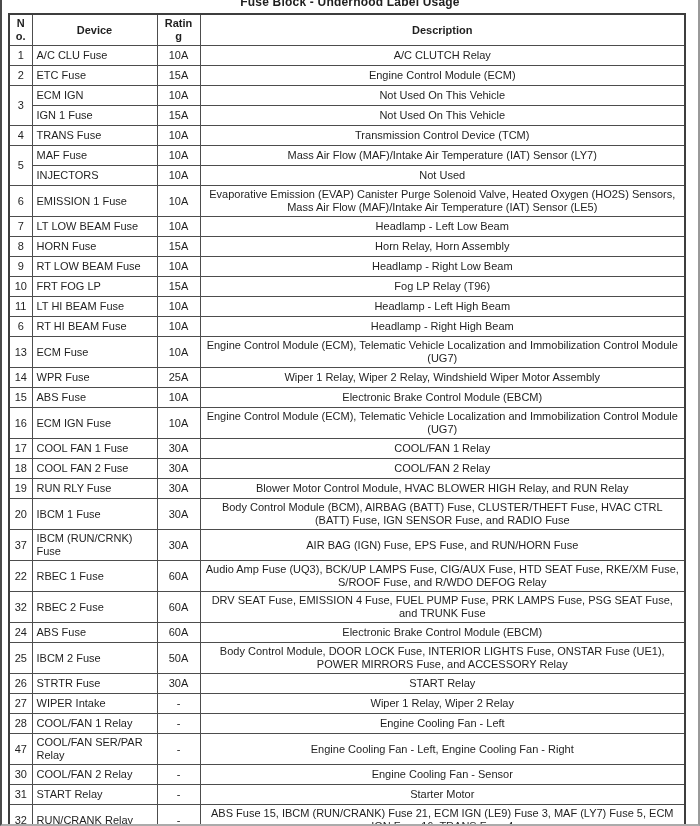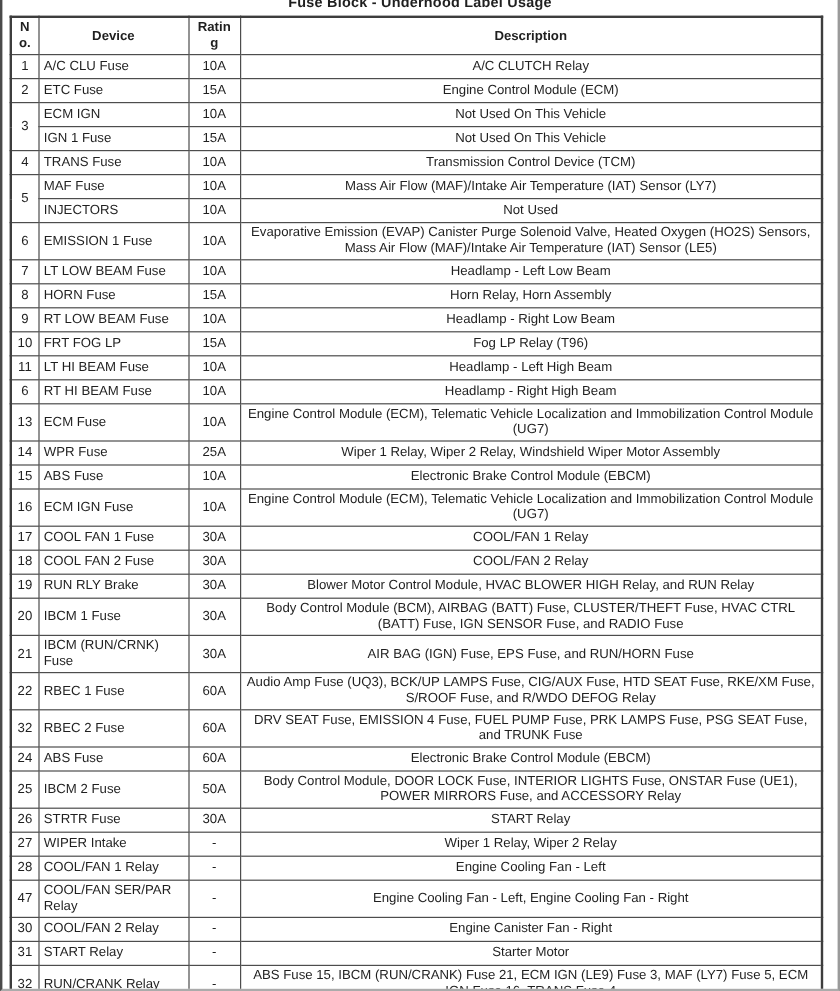--- a/index.html
+++ b/index.html
@@ -199,32 +199,32 @@
           <td class="c-desc">COOL/FAN 1 Relay</td>
         </tr>
         <tr class="entry-row">
           <td class="c-no">18</td>
           <td class="c-device">COOL FAN 2 Fuse</td>
           <td class="c-rating">30A</td>
           <td class="c-desc">COOL/FAN 2 Relay</td>
         </tr>
         <tr class="entry-row">
           <td class="c-no">19</td>
-          <td class="c-device">RUN RLY Brake</td>
+          <td class="c-device">RUN RLY Fuse</td>
           <td class="c-rating">30A</td>
           <td class="c-desc">Blower Motor Control Module, HVAC BLOWER HIGH Relay, and RUN Relay</td>
         </tr>
         <tr class="entry-row">
           <td class="c-no">20</td>
           <td class="c-device">IBCM 1 Fuse</td>
           <td class="c-rating">30A</td>
           <td class="c-desc">Body Control Module (BCM), AIRBAG (BATT) Fuse, CLUSTER/THEFT Fuse, HVAC CTRL (BATT) Fuse, IGN SENSOR Fuse, and RADIO Fuse</td>
         </tr>
         <tr class="entry-row">
-          <td class="c-no">21</td>
+          <td class="c-no">37</td>
           <td class="c-device">IBCM (RUN/CRNK) Fuse</td>
           <td class="c-rating">30A</td>
           <td class="c-desc">AIR BAG (IGN) Fuse, EPS Fuse, and RUN/HORN Fuse</td>
         </tr>
         <tr class="entry-row">
           <td class="c-no">22</td>
           <td class="c-device">RBEC 1 Fuse</td>
           <td class="c-rating">60A</td>
           <td class="c-desc">Audio Amp Fuse (UQ3), BCK/UP LAMPS Fuse, CIG/AUX Fuse, HTD SEAT Fuse, RKE/XM Fuse, S/ROOF Fuse, and R/WDO DEFOG Relay</td>
         </tr>
@@ -267,21 +267,21 @@
         <tr class="entry-row">
           <td class="c-no">47</td>
           <td class="c-device">COOL/FAN SER/PAR Relay</td>
           <td class="c-rating">-</td>
           <td class="c-desc">Engine Cooling Fan - Left, Engine Cooling Fan - Right</td>
         </tr>
         <tr class="entry-row">
           <td class="c-no">30</td>
           <td class="c-device">COOL/FAN 2 Relay</td>
           <td class="c-rating">-</td>
-          <td class="c-desc">Engine Canister Fan - Right</td>
+          <td class="c-desc">Engine Cooling Fan - Sensor</td>
         </tr>
         <tr class="entry-row">
           <td class="c-no">31</td>
           <td class="c-device">START Relay</td>
           <td class="c-rating">-</td>
           <td class="c-desc">Starter Motor</td>
         </tr>
         <tr class="entry-row">
           <td class="c-no">32</td>
           <td class="c-device">RUN/CRANK Relay</td>

